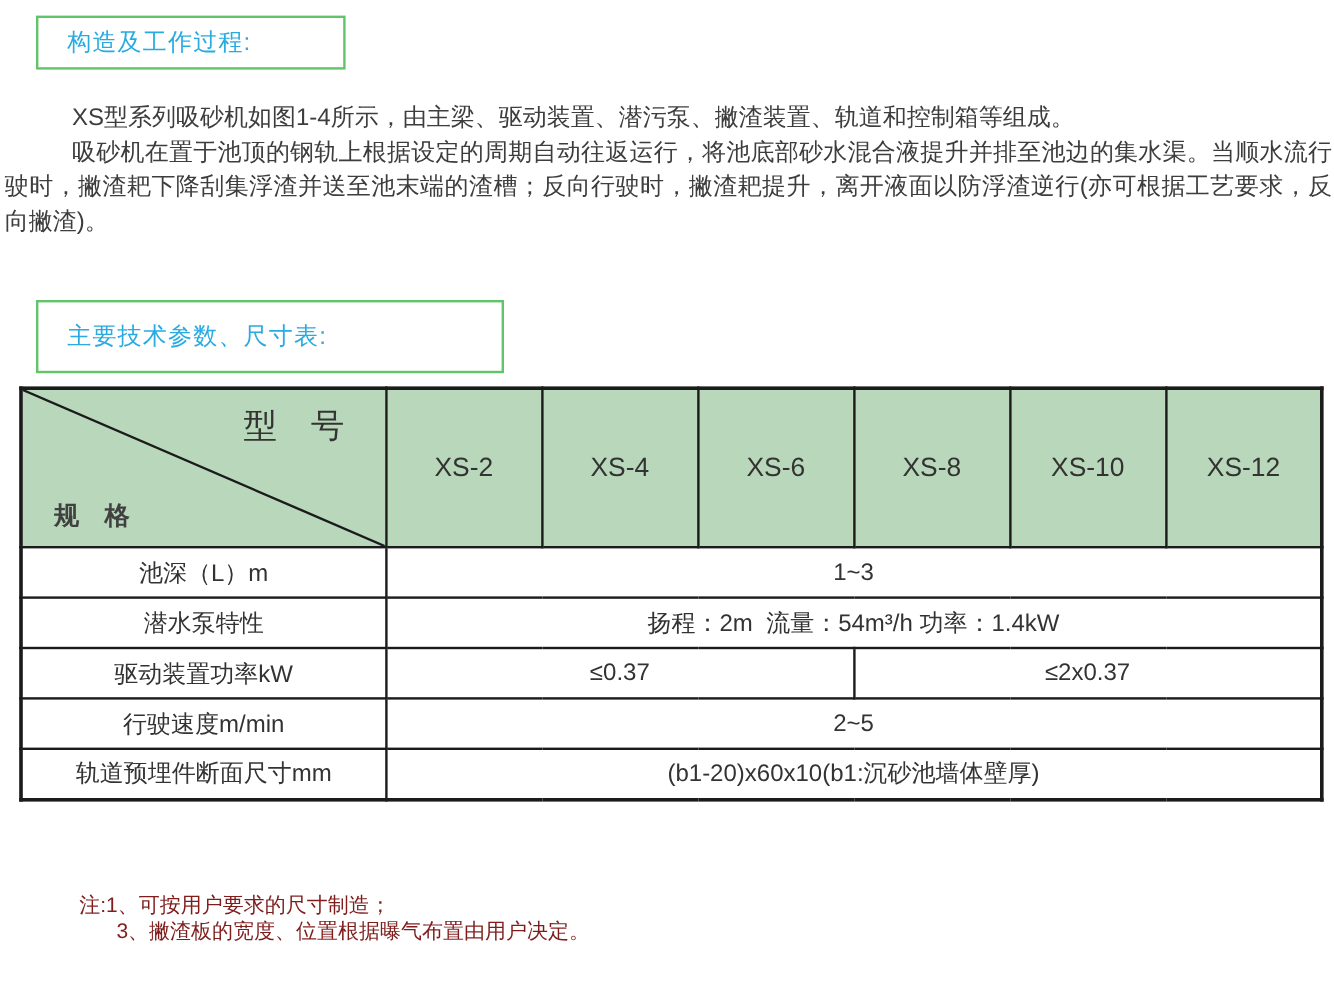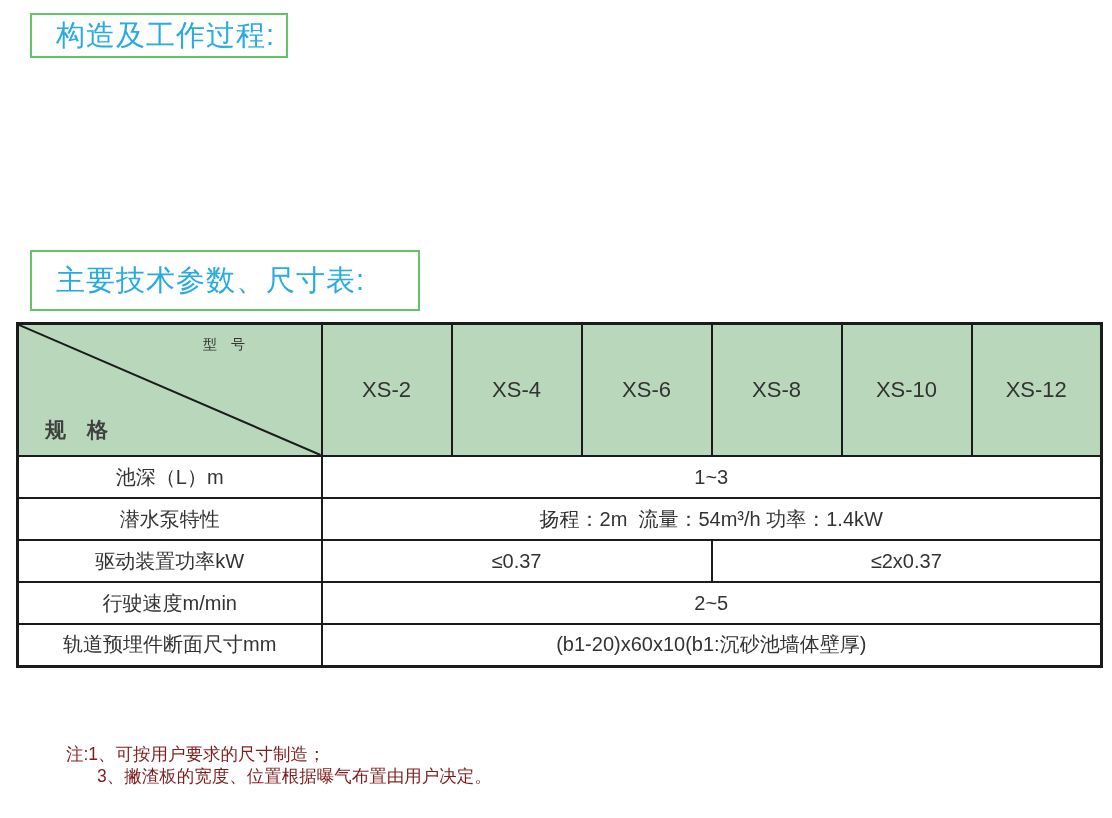--- a/index.html
+++ b/index.html
@@ -11,21 +11,21 @@
   }
   .page { position: absolute; inset: 0; background: #ffffff; }
 
   
   .title-box {
     position: absolute;
     border: 2px solid #62c46a;
     background: #ffffff;
     display: flex; align-items: center;
     color: #29abe2;
-    font-size: 29px;
+    font-size: 20px;
     font-weight: 500;
     letter-spacing: 1px;
   }
   .title-box.box1 { left: 30px; top: 13px; width: 258px; height: 45px; padding-left: 24px; }
   .title-box.box2 { left: 30px; top: 250px; width: 390px; height: 61px; padding-left: 24px; }
 
   
   .paras {
     position: absolute; left: 4px; top: 84px; width: 1106px;
     font-size: 20px; line-height: 29px; color: #3d3d3d;
@@ -43,39 +43,43 @@
   table.params td {
     border: 2px solid #1b1b1b;
     text-align: center; vertical-align: middle;
     height: 42px;
     white-space: pre-wrap;
   }
   table.params { border: 3px solid #1b1b1b; }
   tr.head td { background: #b9d8bb; height: 71px; font-size: 22px; }
   td.corner-cell { position: relative; padding: 0; }
   td.corner-cell svg { position: absolute; inset: 0; width: 100%; height: 100%; display: block; }
-  .corner-top { position: absolute; top: 11px; left: 61%; font-size: 14px; color: #333; }
+  .corner-top { position: absolute; top: 11px; left: 61%; font-size: 28px; color: #333; }
   .corner-bottom { position: absolute; bottom: 11px; left: 26px; font-size: 21px; color: #404040; font-weight: bold; }
 
   
   .notes {
     position: absolute; left: 66px; top: 744px;
     font-size: 17.5px; line-height: 21.5px; color: #7f1d1d;
   }
   .notes .cont { margin-left: 31px; }
 </style>
 </head>
 <body>
 
 <div class="page">
 
   <div class="title-box box1">
     <span>构造及工作过程:</span>
   </div>
 
+  <div class="paras">
+    <p>XS型系列吸砂机如图1-4所示，由主梁、驱动装置、潜污泵、撇渣装置、轨道和控制箱等组成。</p>
+    <p>吸砂机在置于池顶的钢轨上根据设定的周期自动往返运行，将池底部砂水混合液提升并排至池边的集水渠。当顺水流行驶时，撇渣耙下降刮集浮渣并送至池末端的渣槽；反向行驶时，撇渣耙提升，离开液面以防浮渣逆行(亦可根据工艺要求，反向撇渣)。</p>
+  </div>
 
   <div class="title-box box2">
     <span>主要技术参数、尺寸表:</span>
   </div>
 
   <table class="params">
     <colgroup>
       <col style="width:304px">
       <col style="width:130px">
         <col style="width:130px">

